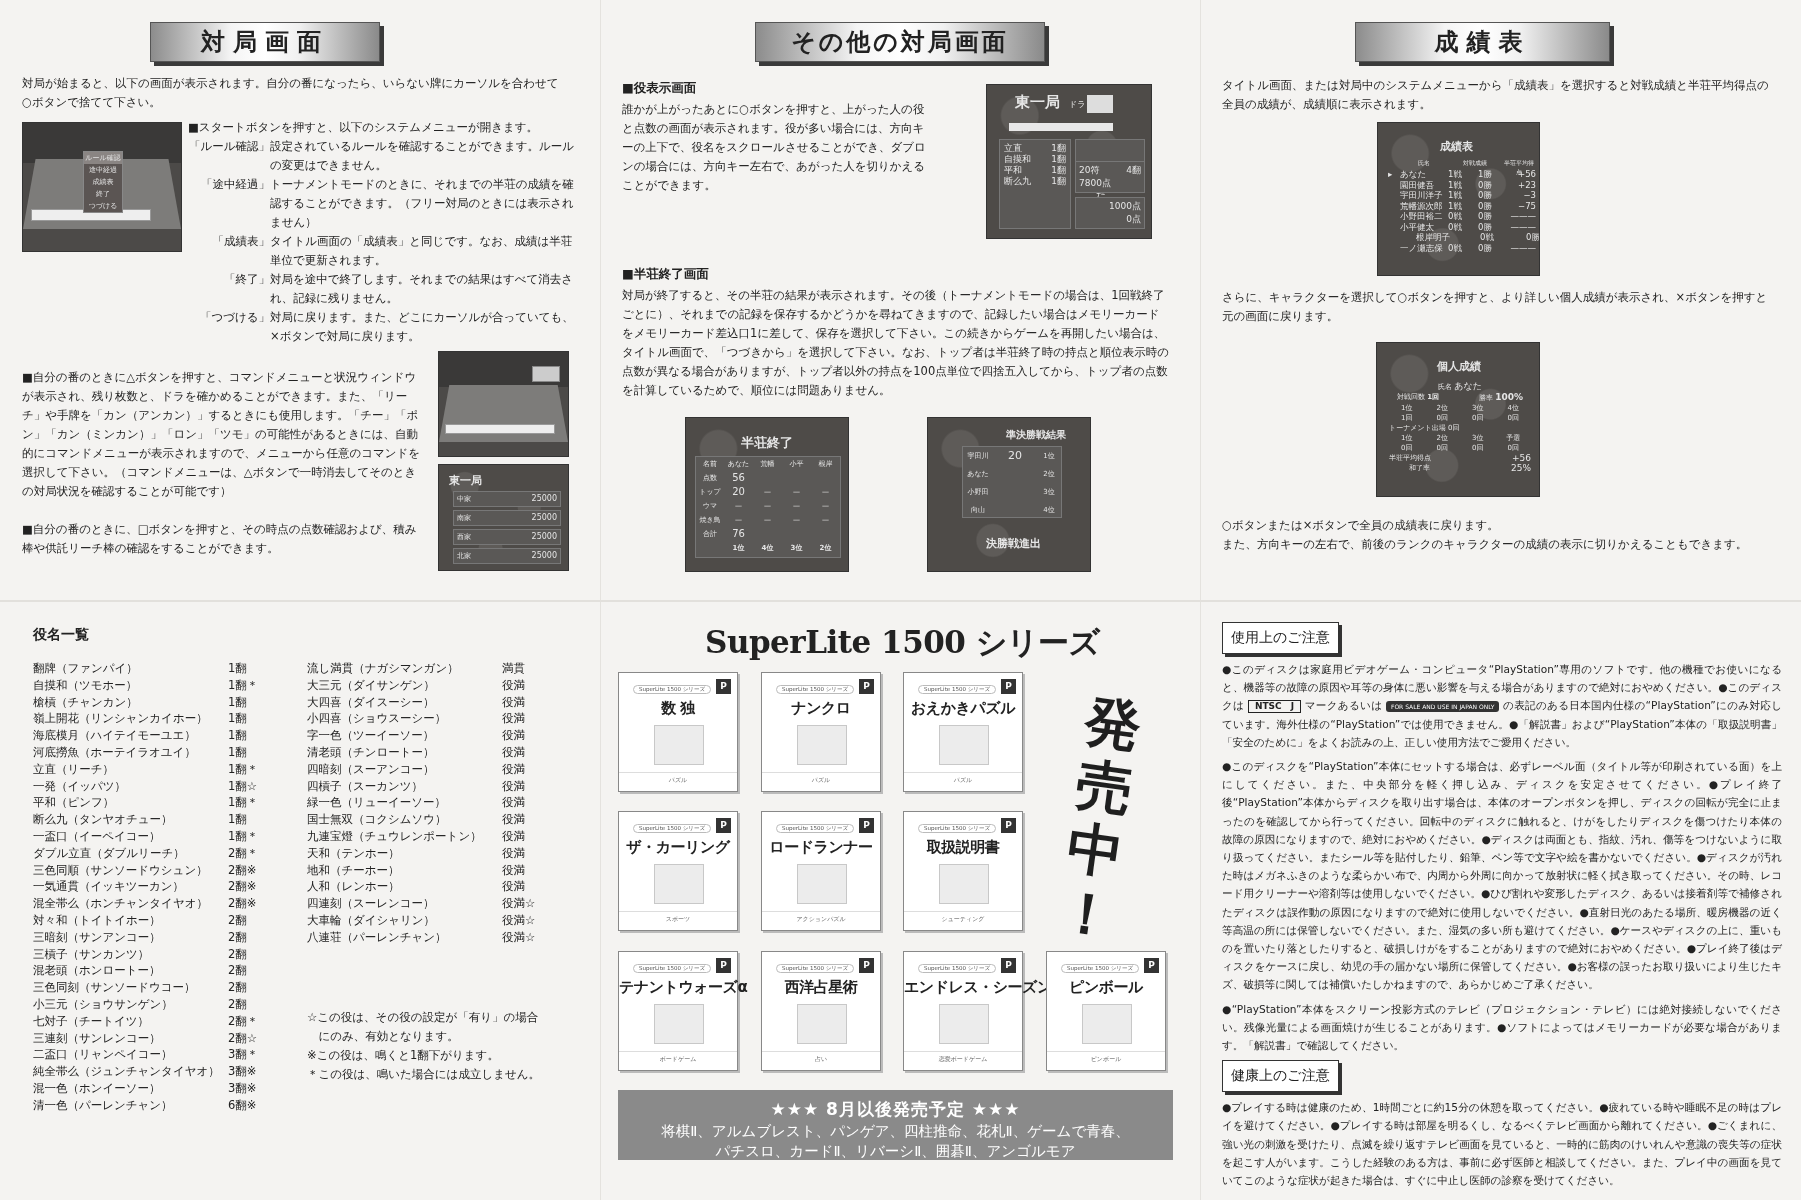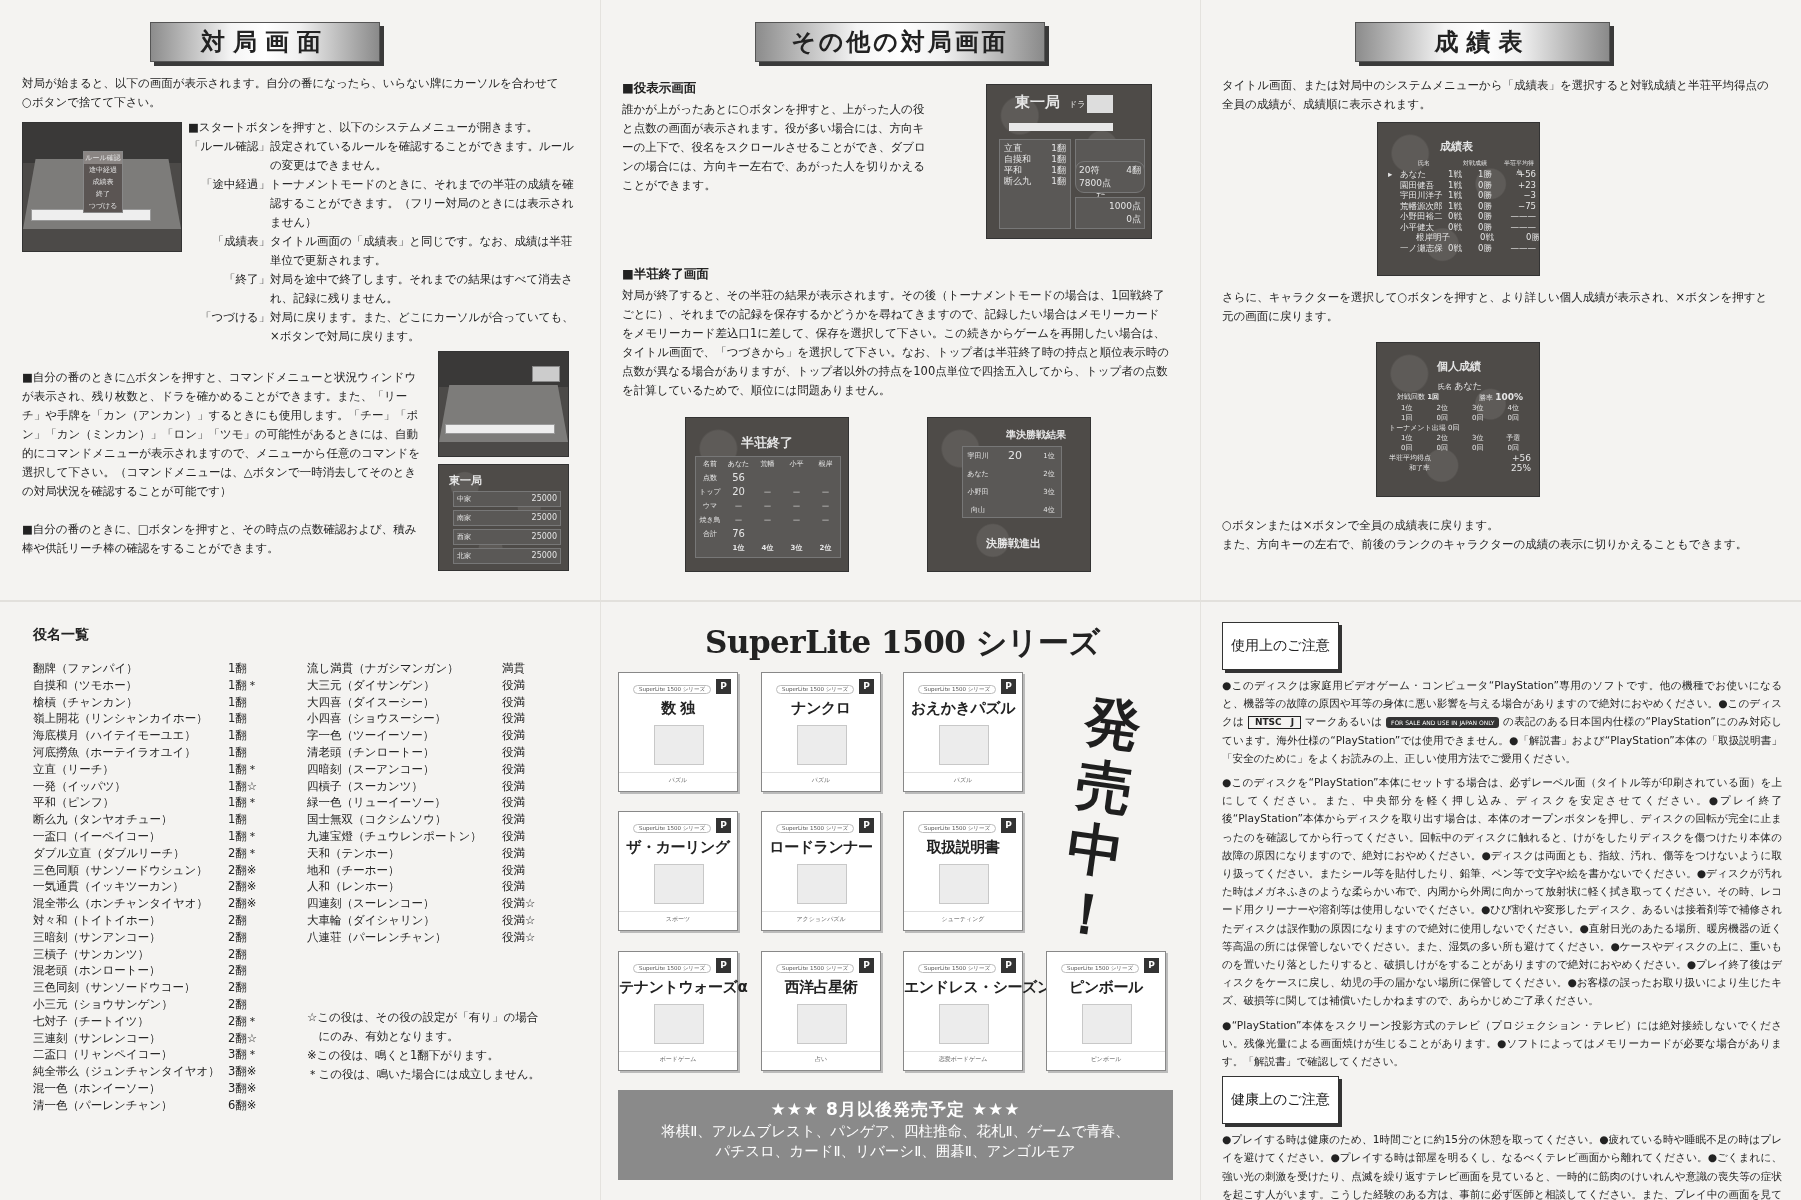--- a/index.html
+++ b/index.html
@@ -52,29 +52,29 @@
     position: absolute; width: 120px; height: 120px; background: #fff;
     border: 1px solid #888; box-shadow: 2px 2px 0 #bbb;
   }
   .card .series { position: absolute; top: 12px; left: 14px; width: 78px; font-size: 5.5px; text-align: center; border: 1px solid #bbb; border-radius: 6px; color: #555; }
   .card .ps { position: absolute; top: 6px; right: 6px; width: 15px; height: 15px; background: #333; color: #fff; font-size: 9px; text-align: center; line-height: 15px; font-weight: bold; }
   .card .title { position: absolute; top: 26px; left: 0; right: 0; text-align: center; font-weight: bold; font-size: 15px; white-space: nowrap; letter-spacing: -0.5px; }
   .card .art { position: absolute; top: 52px; left: 35px; width: 50px; height: 40px; background: #ececec; border: 1px solid #c8c8c8; }
   .card .genre { position: absolute; bottom: 6px; left: 0; right: 0; text-align: center; font-size: 6px; color: #666; border-top: 1px solid #ddd; padding-top: 3px; }
 
   .upcoming {
-    position: absolute; left: 618px; top: 1090px; width: 555px; height: 90px;
+    position: absolute; left: 618px; top: 1090px; width: 555px; height: 70px;
     background: #8a8a8a; color: #fff; text-align: center;
   }
   .upcoming .h { font-weight: bold; font-size: 17px; margin-top: 8px; letter-spacing: 1px; }
   .upcoming .l { font-size: 14.5px; line-height: 20px; }
 
   .notice-box {
     display: inline-block; border: 1px solid #333; box-shadow: 3px 3px 0 #333;
-    padding: 14px 8px; font-size: 14px; background: #fff;
+    padding: 6px 8px; font-size: 14px; background: #fff;
   }
   .notice-p { font-size: 10.6px; line-height: 18.2px; color: #222; text-align: justify; }
   .ntsc { display: inline-block; border: 1px solid #222; font-size: 9px; font-weight: bold; padding: 0 6px; line-height: 11px; }
   .fsu { display: inline-block; background: #333; color: #fff; font-size: 6px; padding: 1px 5px; border-radius: 3px; line-height: 9px; }
 
   .hatsubai { position: absolute; left: 1060px; top: 690px; width: 80px; font-family: "DejaVu Serif", serif; font-weight: bold; font-size: 56px; line-height: 64px; color: #1f1f1f; text-align: center; transform: rotate(8deg); }
 </style>
 </head>
 <body>
 
@@ -169,21 +169,21 @@
       <div style="display:flex;justify-content:space-between">
           <span>平和</span>
           <span>1翻</span>
         </div>
       <div style="display:flex;justify-content:space-between">
           <span>断么九</span>
           <span>1翻</span>
         </div>
     </div>
     <div class="inner" style="left:88px;top:54px;width:70px;height:18px;font-size:10px;padding:20px;">東家 あなた</div>
-    <div class="inner" style="left:88px;top:76px;width:70px;height:32px;font-size:9px;padding:2px 3px;border-radius:9px;">
+    <div class="inner" style="left:88px;top:76px;width:70px;height:32px;font-size:9px;padding:2px 3px;">
       <div style="display:flex;justify-content:space-between">
           <span>20符</span>
           <span>4翻</span>
         </div>
       <div style="text-align:left">7800点</div>
     </div>
     <div class="inner" style="left:88px;top:112px;width:70px;height:32px;font-size:9px;padding:2px 3px;">
       <div style="text-align:right">1000点</div>
       <div style="text-align:right">0点</div>
     </div>

